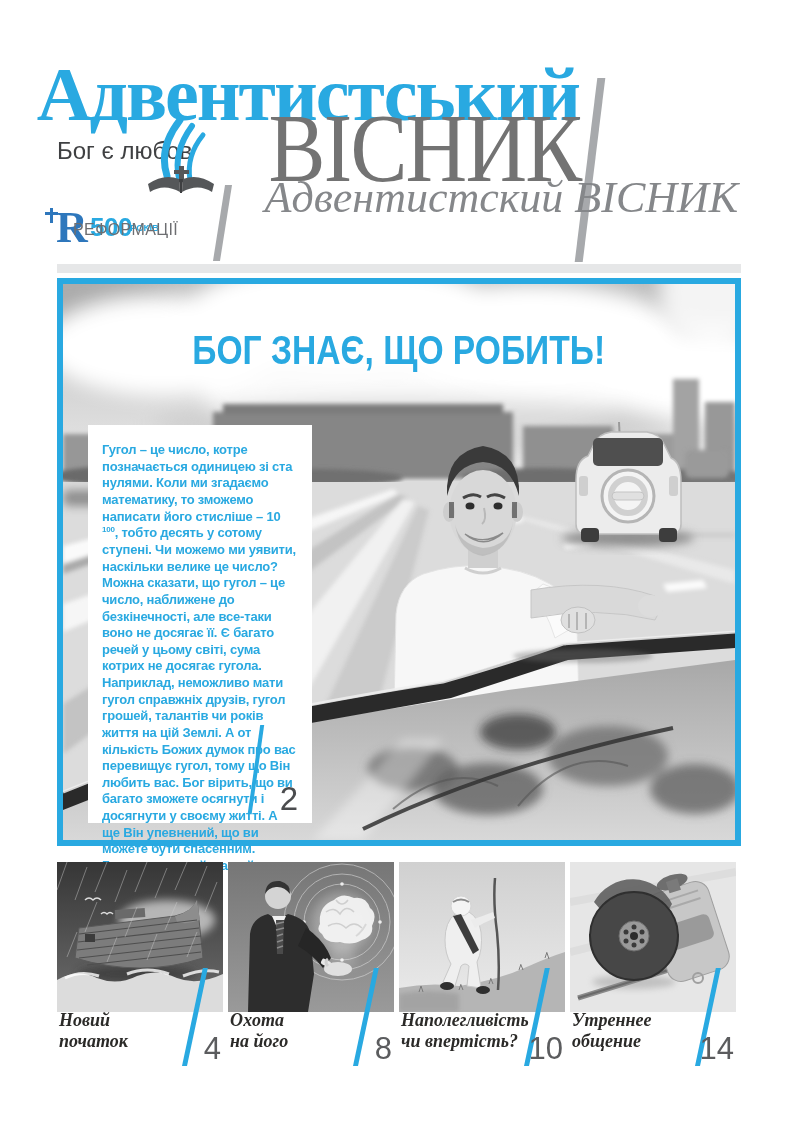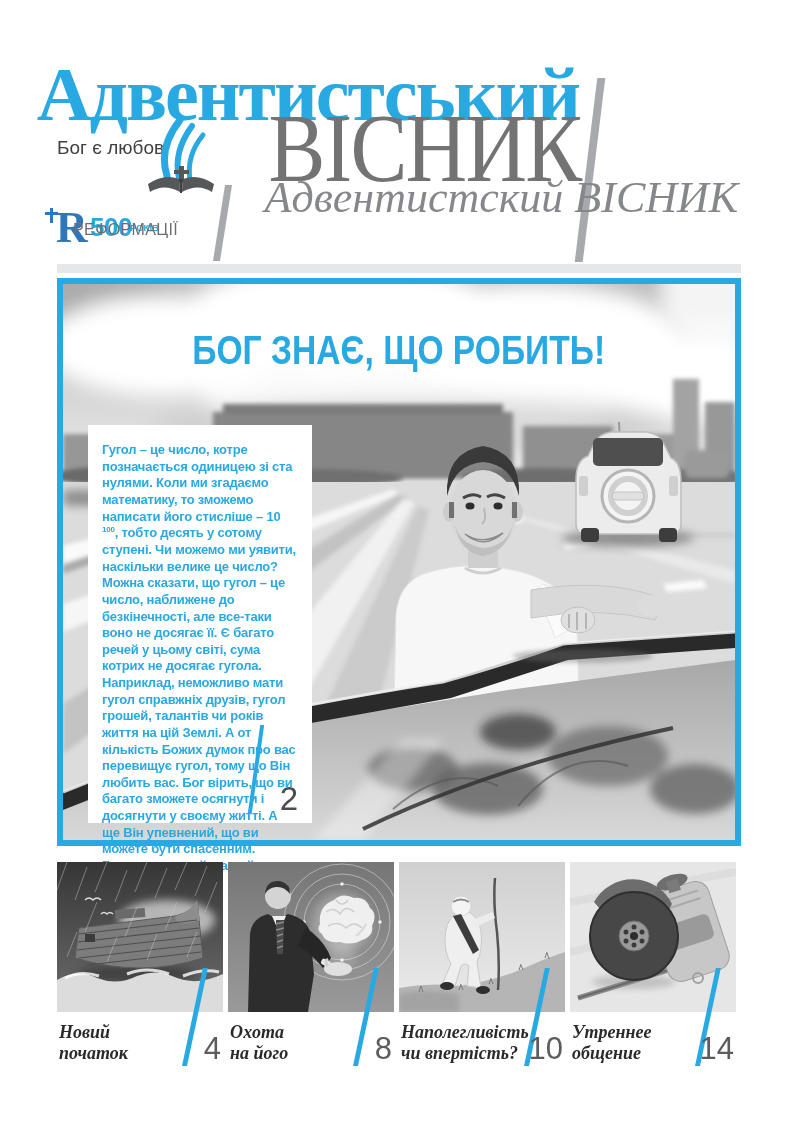--- a/index.html
+++ b/index.html
@@ -5,21 +5,21 @@
   html,body{margin:0;padding:0;background:#fff;}
   .page{position:relative;width:800px;height:1131px;background:#fff;overflow:hidden;
         font-family:"Liberation Sans",sans-serif;color:#3f4042;}
 
   
   .title1{position:absolute;top:56px;right:221px;font-family:"Liberation Serif",serif;
           font-weight:bold;font-size:76px;line-height:1;color:#29a9e1;letter-spacing:-2px;white-space:nowrap;}
   .title2{position:absolute;top:100px;right:220px;font-family:"Liberation Serif",serif;
           font-weight:normal;font-size:97px;line-height:1;color:#737373;letter-spacing:-2px;white-space:nowrap;}
   .title2 span{display:inline-block;transform:scaleX(.88);transform-origin:100% 0;}
-  .tagline{position:absolute;left:57px;top:137px;font-size:19px;color:#3f4042;}
+  .tagline{position:absolute;left:57px;top:137px;font-size:24px;color:#3f4042;}
   .issue{position:absolute;left:622px;top:78px;font-size:23px;line-height:1.22;color:#3f4042;}
   .slash{background:#a7a9ac;position:absolute;}
   .slash-main{left:586px;top:78px;width:8px;height:184px;transform:skewX(-7deg);}
   .slash-small{left:219px;top:185px;width:7px;height:76px;transform:skewX(-9deg);}
   .title-ru{position:absolute;top:176px;right:62px;font-family:"Liberation Serif",serif;
             font-style:italic;font-size:44px;line-height:1;color:#85878a;white-space:nowrap;}
   .subtitle{position:absolute;top:228px;right:59px;font-size:19px;color:#525356;white-space:nowrap;}
   .logo-svg{position:absolute;left:144px;top:118px;}
 
   .badge{position:absolute;left:48px;top:206px;width:150px;height:60px;}
@@ -44,21 +44,21 @@
   .lead-box p{margin:0;font-size:13px;line-height:1.28;font-weight:bold;color:#29a9e1;letter-spacing:-.2px;}
   .lead-box sup{font-size:8px;}
   .page-ref{position:absolute;right:10px;bottom:6px;width:60px;height:92px;}
   .page-slash{position:absolute;left:12px;top:0;width:4px;height:88px;background:#29a9e1;transform:skewX(-8deg);}
   .page-num{position:absolute;right:4px;bottom:2px;font-size:33px;line-height:1;color:#4b4c4e;}
 
   
   .toc{position:absolute;left:57px;top:862px;display:flex;gap:5px;}
   .toc-item{position:relative;width:166px;height:210px;}
   .thumb{width:166px;height:150px;overflow:hidden;background:#bdbdbd;}
-  .cap-text{position:absolute;left:2px;top:160px;font-family:"Liberation Serif",serif;
+  .cap-text{position:absolute;left:2px;top:148px;font-family:"Liberation Serif",serif;
             font-style:italic;font-weight:bold;font-size:18px;line-height:1.16;color:#2b2a28;}
   .toc-slash{position:absolute;right:36px;top:106px;width:5px;height:98px;background:#29a9e1;
              transform:skewX(-12deg);transform-origin:bottom;}
   .toc-page{position:absolute;right:2px;top:171px;font-size:31px;line-height:1;color:#5b5c5e;}
 </style>
 </head>
 <body>
 
 <div class="page">
 

